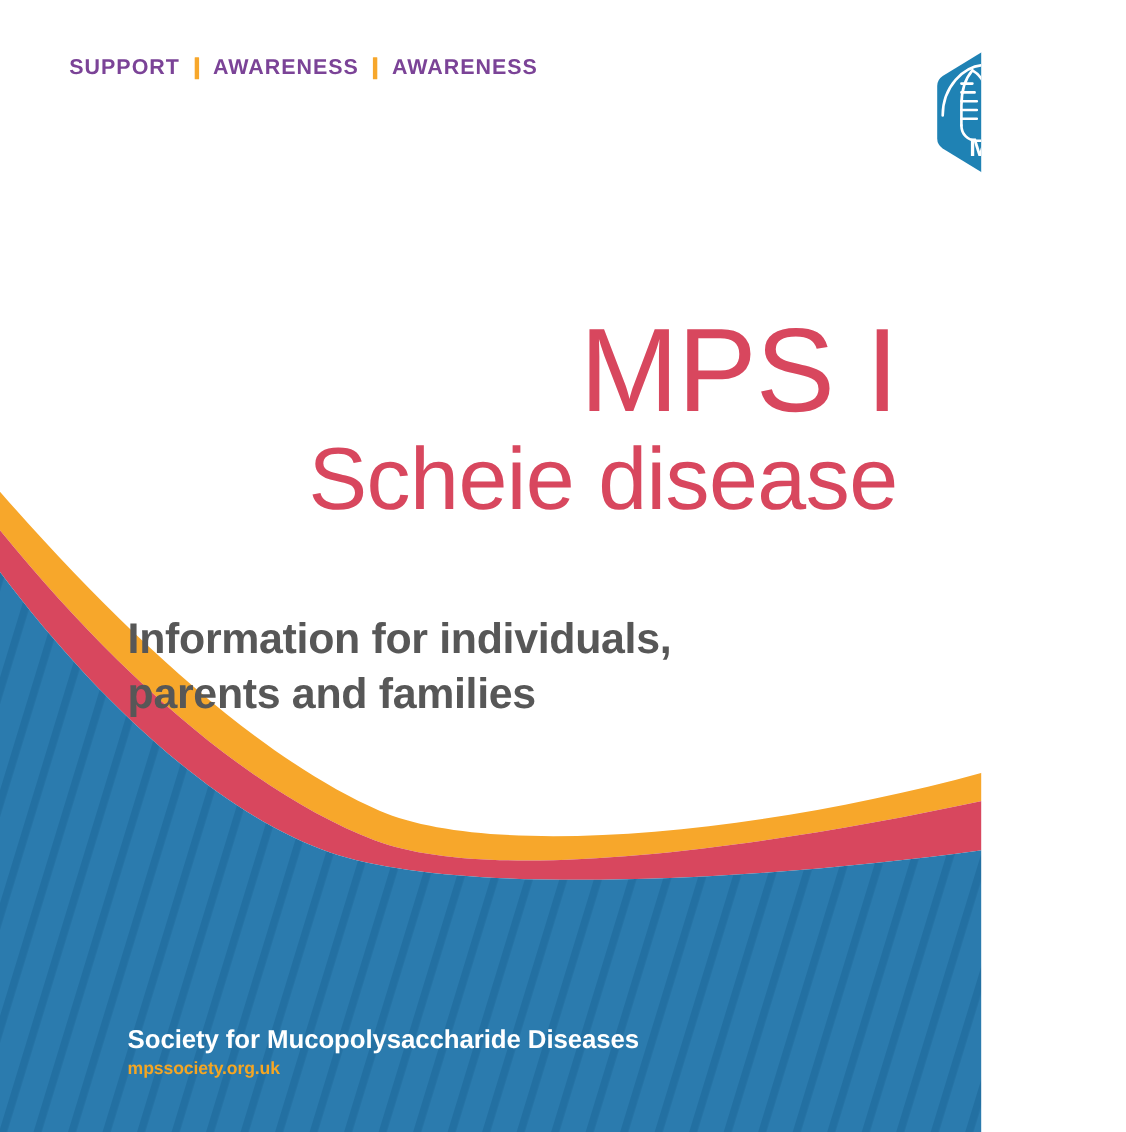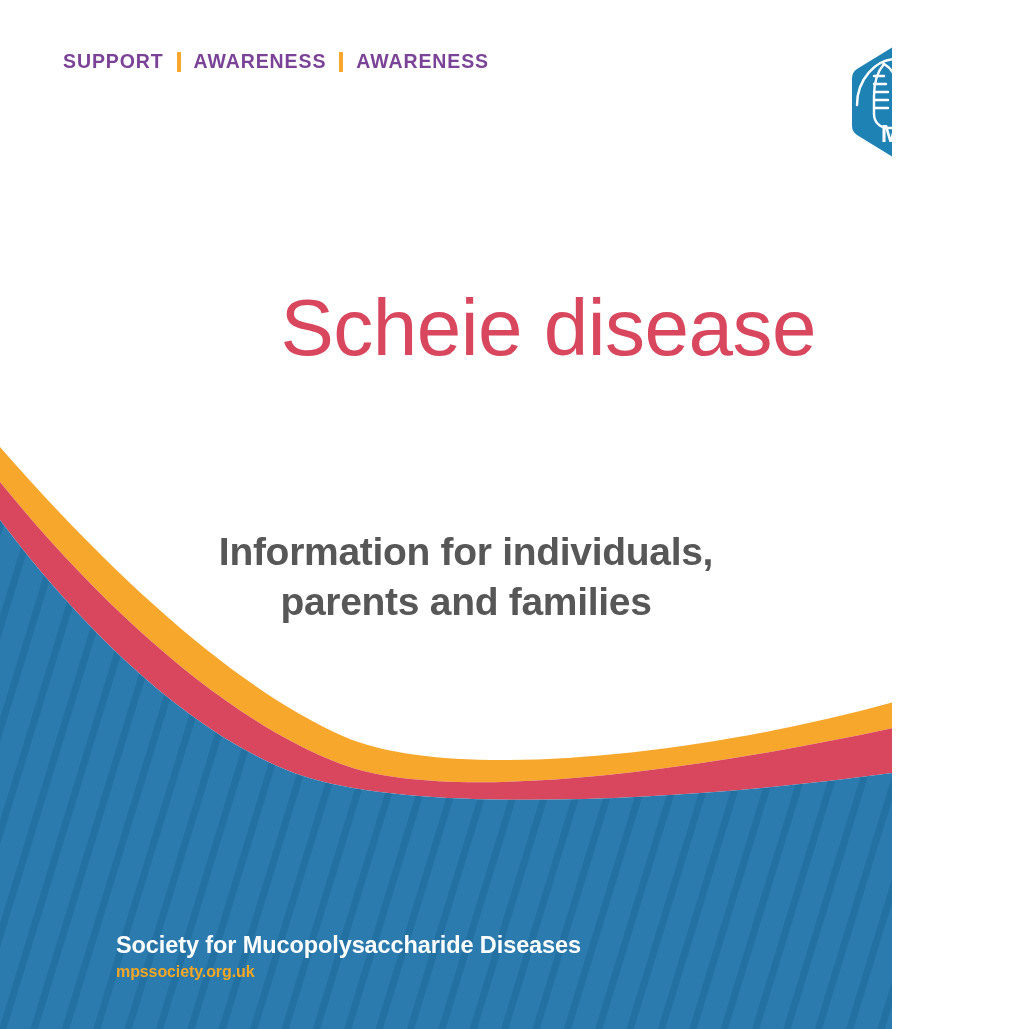--- a/index.html
+++ b/index.html
@@ -84,22 +84,22 @@
     font-weight: 300;
     color: #D8475E;
     line-height: 1.12;
     letter-spacing: -0.5px;
     margin: 0;
   }
 
   #subtitle-block {
     position: absolute;
     right: 76px;
-    top: 527px;
-    text-align: center;
+    top: 557px;
+    text-align: left;
     width: 700px;
   }
   .subtitle-line {
     font-size: 39px;
     font-weight: bold;
     color: #575757;
     line-height: 1.28;
     letter-spacing: -0.3px;
   }
 
@@ -196,20 +196,21 @@
       <path d="M 66,60 C 72,62 76,67 77,73 L 77,79"></path>
       <path d="M 31,72 C 31,80 37,86 45,86 L 62,86 C 71,86 77,81 77,74"></path>
       <path d="M 31,34 L 41,34 M 31,42 L 43,42 M 31,50 L 45,50
                M 31,58 L 45,58 M 31,66 L 45,66"></path>
     </g>
 
     <text x="63" y="100" fill="#ffffff" font-family="Liberation Sans, sans-serif" font-size="23" font-weight="bold" text-anchor="middle">MPS</text>
   </svg>
 
   <div id="title-block">
+    <div id="title-main">MPS I</div>
     <div id="title-sub">Scheie disease</div>
   </div>
 
   <div id="subtitle-block">
     <div class="subtitle-line">Information for individuals,</div>
     <div class="subtitle-line">parents and families</div>
   </div>
 
   <div id="footer-block">
     <div id="org-name">Society for Mucopolysaccharide Diseases</div>

